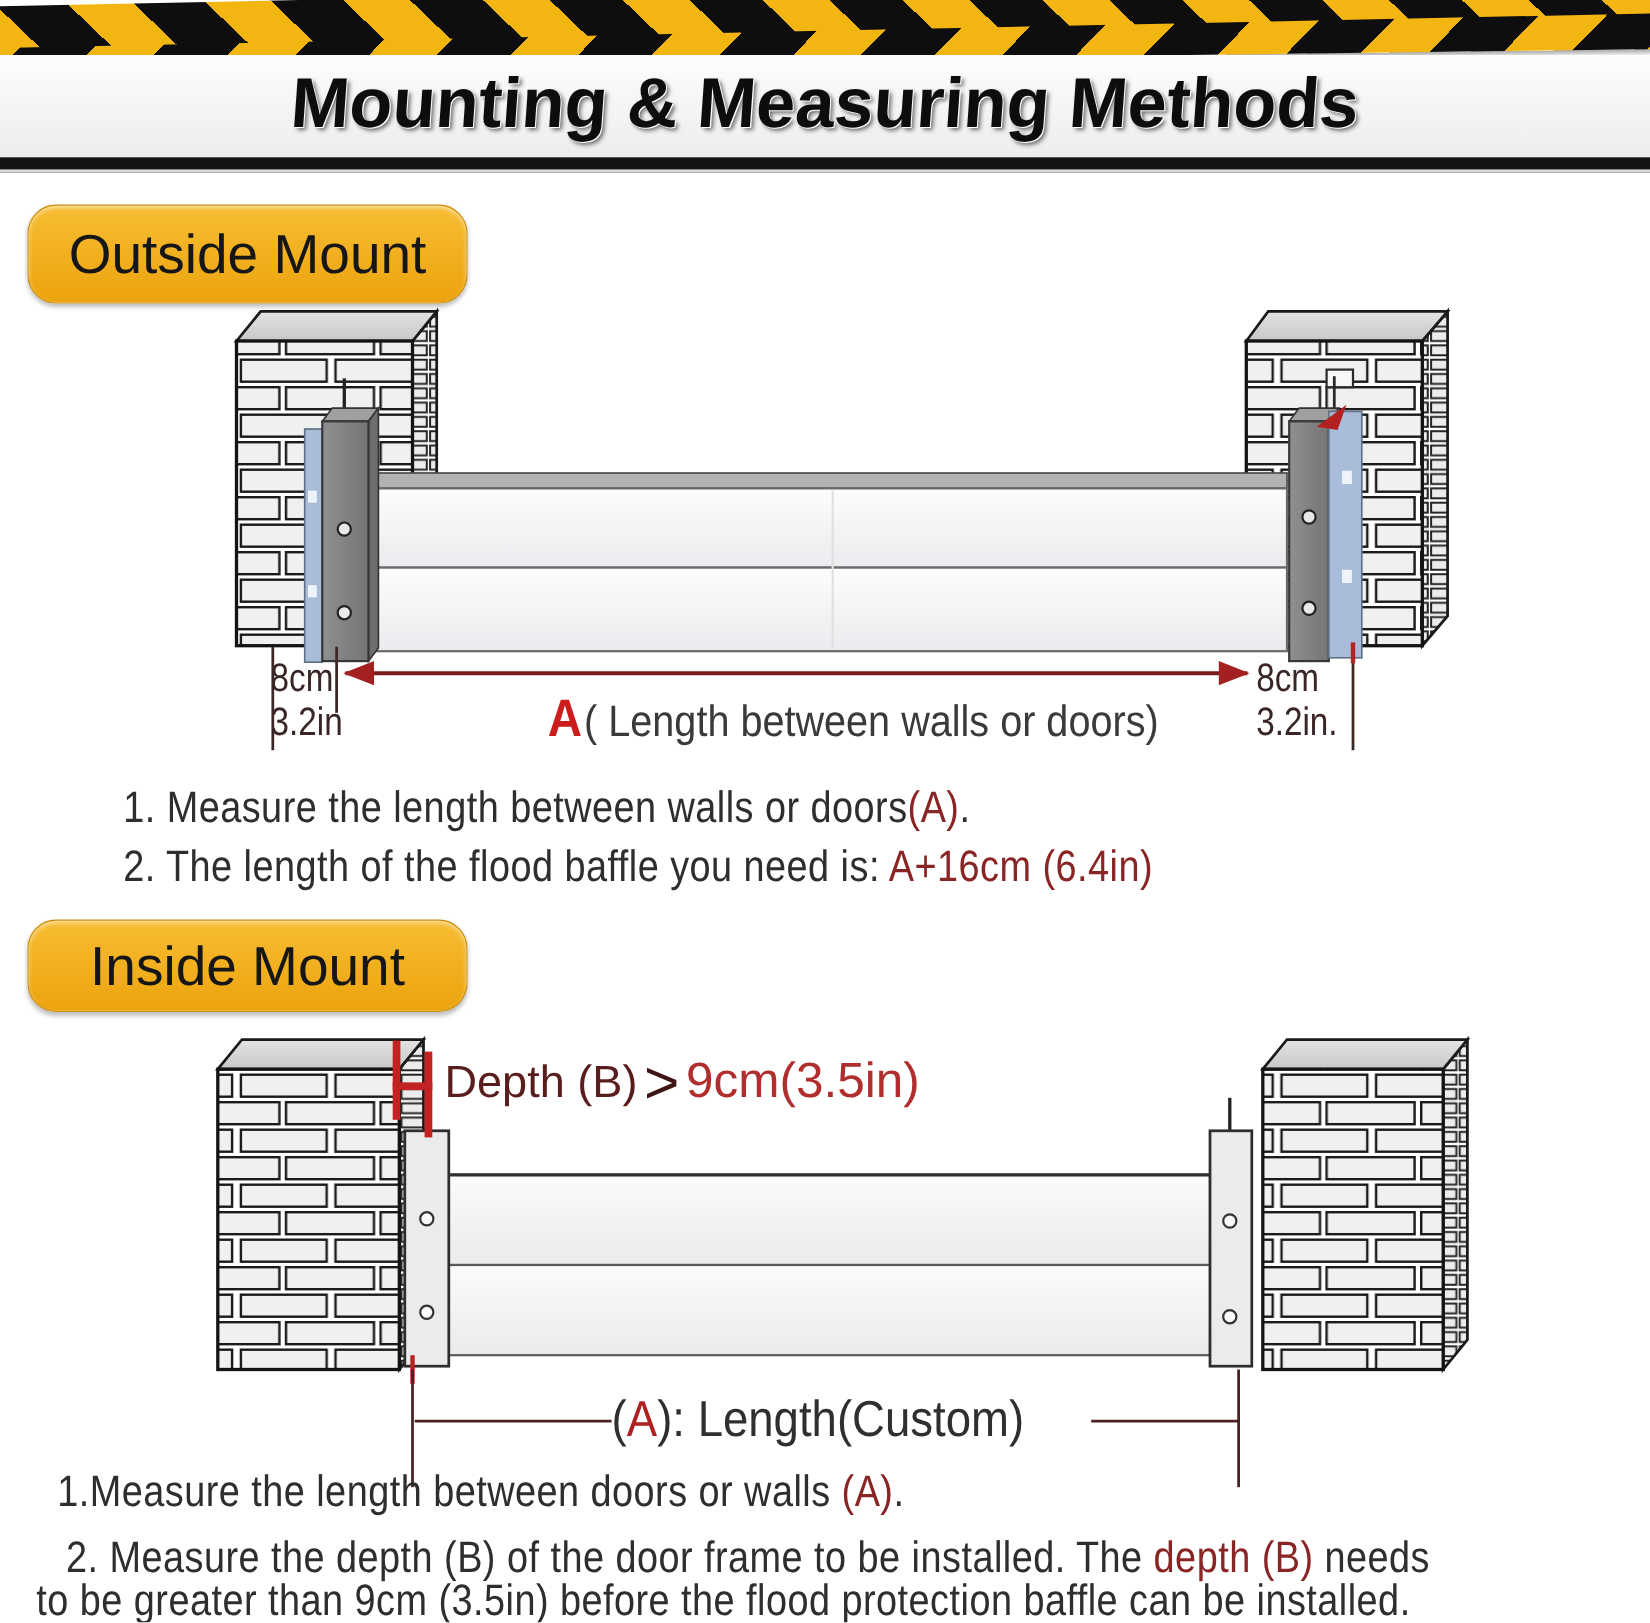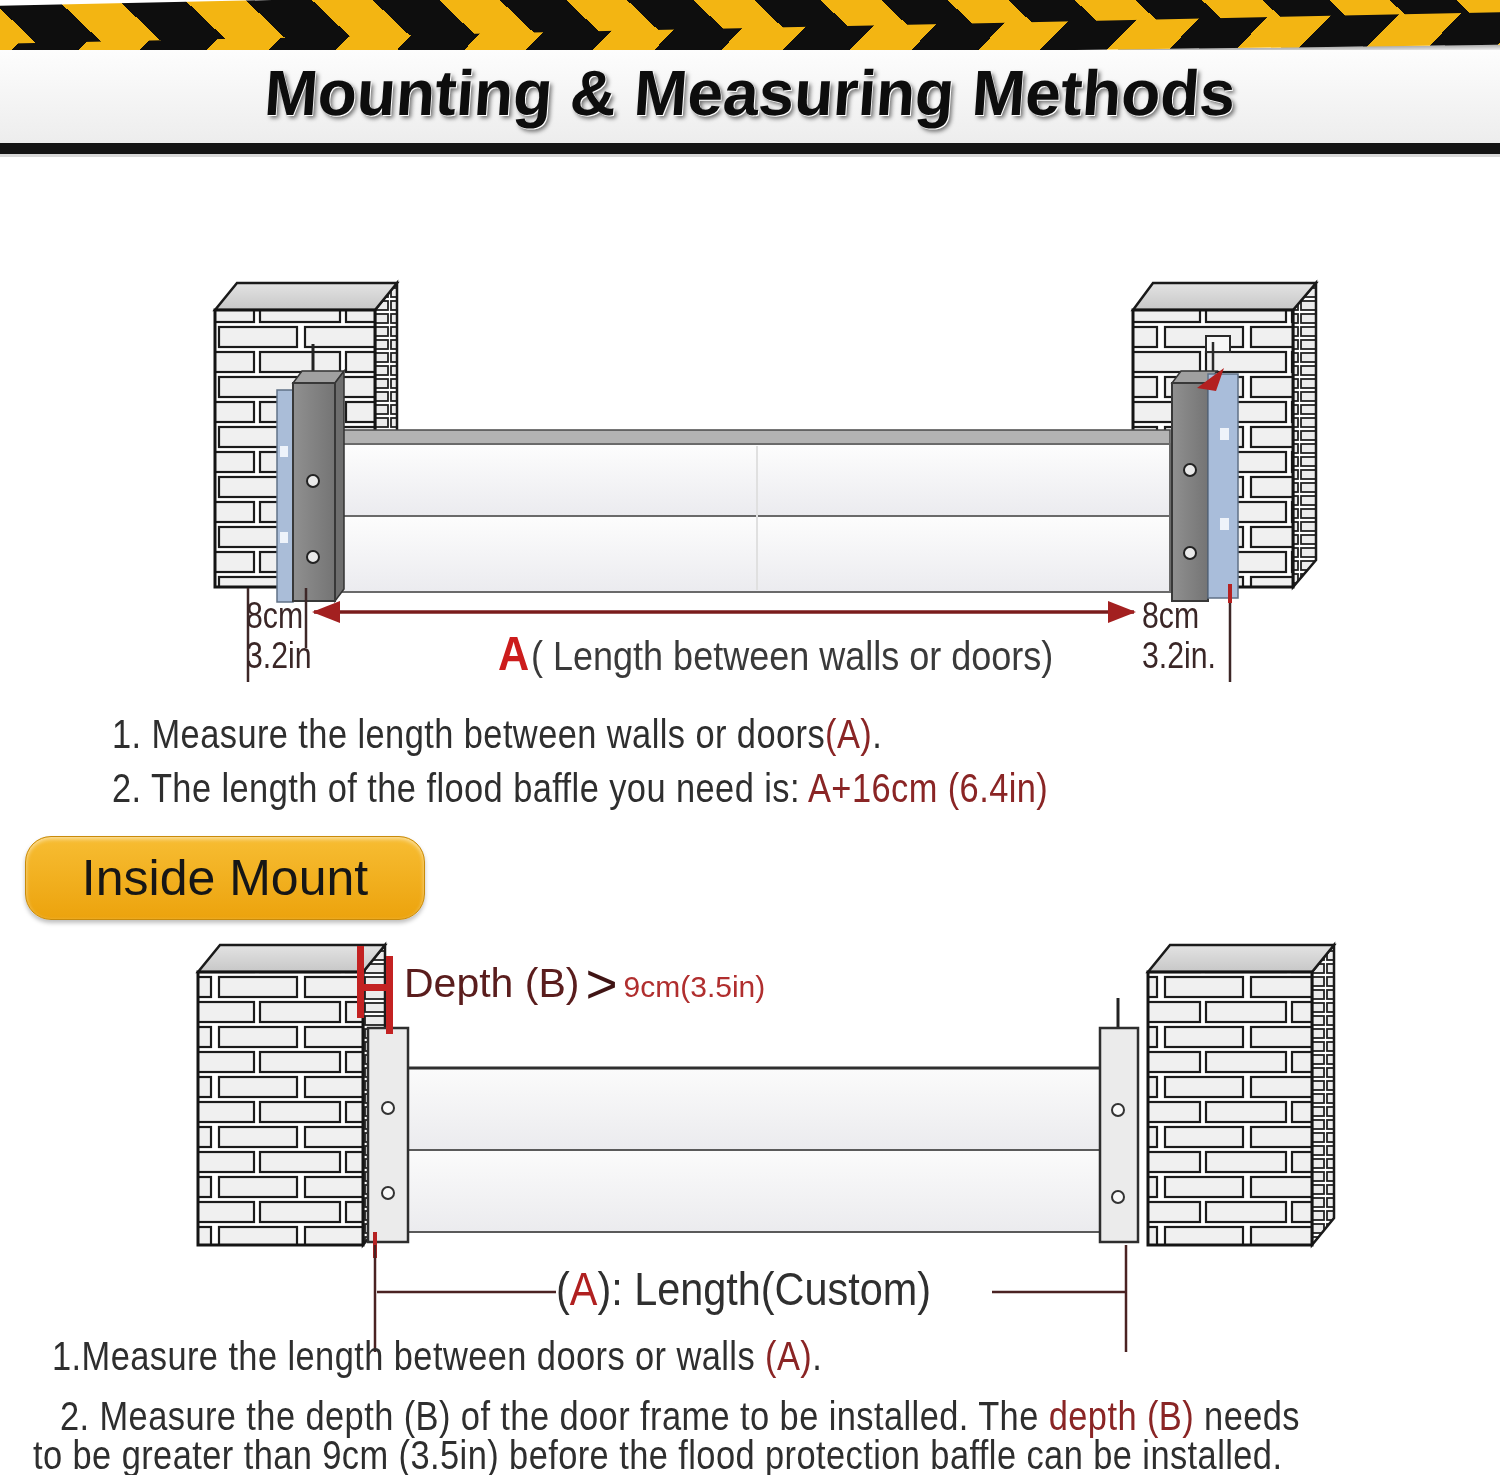--- a/index.html
+++ b/index.html
@@ -38,21 +38,21 @@
   .dim-label{ position:absolute; font-size:36px; color:#3a2626; line-height:40px;
     transform:scaleX(.84); transform-origin:left center; white-space:nowrap; }
   .dim-left{ left:246px; top:596px; }
   .dim-right{ left:1142px; top:596px; }
   .span-label{ position:absolute; left:498px; top:626px; white-space:nowrap; color:#3a3a3a;
     font-size:40px; transform:scaleX(.9); transform-origin:left center; }
   .span-label .big-a{ font-size:48px; font-weight:bold; color:#cc1c1c; margin-right:2px; }
   .depth-label{ position:absolute; left:404px; top:952px; white-space:nowrap; }
   .depth-label .d1{ font-size:41px; color:#5a1d1d; }
   .depth-label .gt{ font-size:55px; color:#3f1414; margin:0 6px; vertical-align:-6px; }
-  .depth-label .d2{ font-size:30px; color:#b02e2e; }
+  .depth-label .d2{ font-size:45px; color:#b02e2e; }
   .len-label{ position:absolute; left:556px; top:1262px; white-space:nowrap; font-size:46px; color:#2f2f2f;
     transform:scaleX(.9); transform-origin:left center; }
   .len-label .red-a{ color:#b02020; }
 
   
   .step{ position:absolute; white-space:nowrap; font-size:40px; color:#2e2e2e; letter-spacing:.5px;
     transform:scaleX(.86); transform-origin:left center; }
   .maroon{ color:#8a2525; }
   .ostep1{ left:112px; top:712px; }
   .ostep2{ left:112px; top:766px; }
@@ -64,20 +64,23 @@
 <body>
 
 <div class="canvas">
 
   <div class="tape tape-lower"></div>
   <div class="tape tape-upper"></div>
   <div class="title-band"></div>
   <div class="page-title">Mounting &amp; Measuring Methods</div>
   <div class="black-bar"></div>
 
+  <div class="badge badge-outside">
+    <span>Outside Mount</span>
+  </div>
   <div class="badge badge-inside">
     <span>Inside Mount</span>
   </div>
 
   <svg id="svg-outside" class="diagram" width="1500" height="420" viewBox="0 270 1500 420">
     <defs>
       <pattern id="brickO" width="86" height="50" patternUnits="userSpaceOnUse">
         <rect width="86" height="50" fill="#ffffff"></rect>
         <rect x="2" y="2" width="80" height="20" fill="#f0f0f0" stroke="#1b1b1b" stroke-width="2.2"></rect>
         <rect x="-41" y="27" width="80" height="20" fill="#f0f0f0" stroke="#1b1b1b" stroke-width="2.2"></rect>

